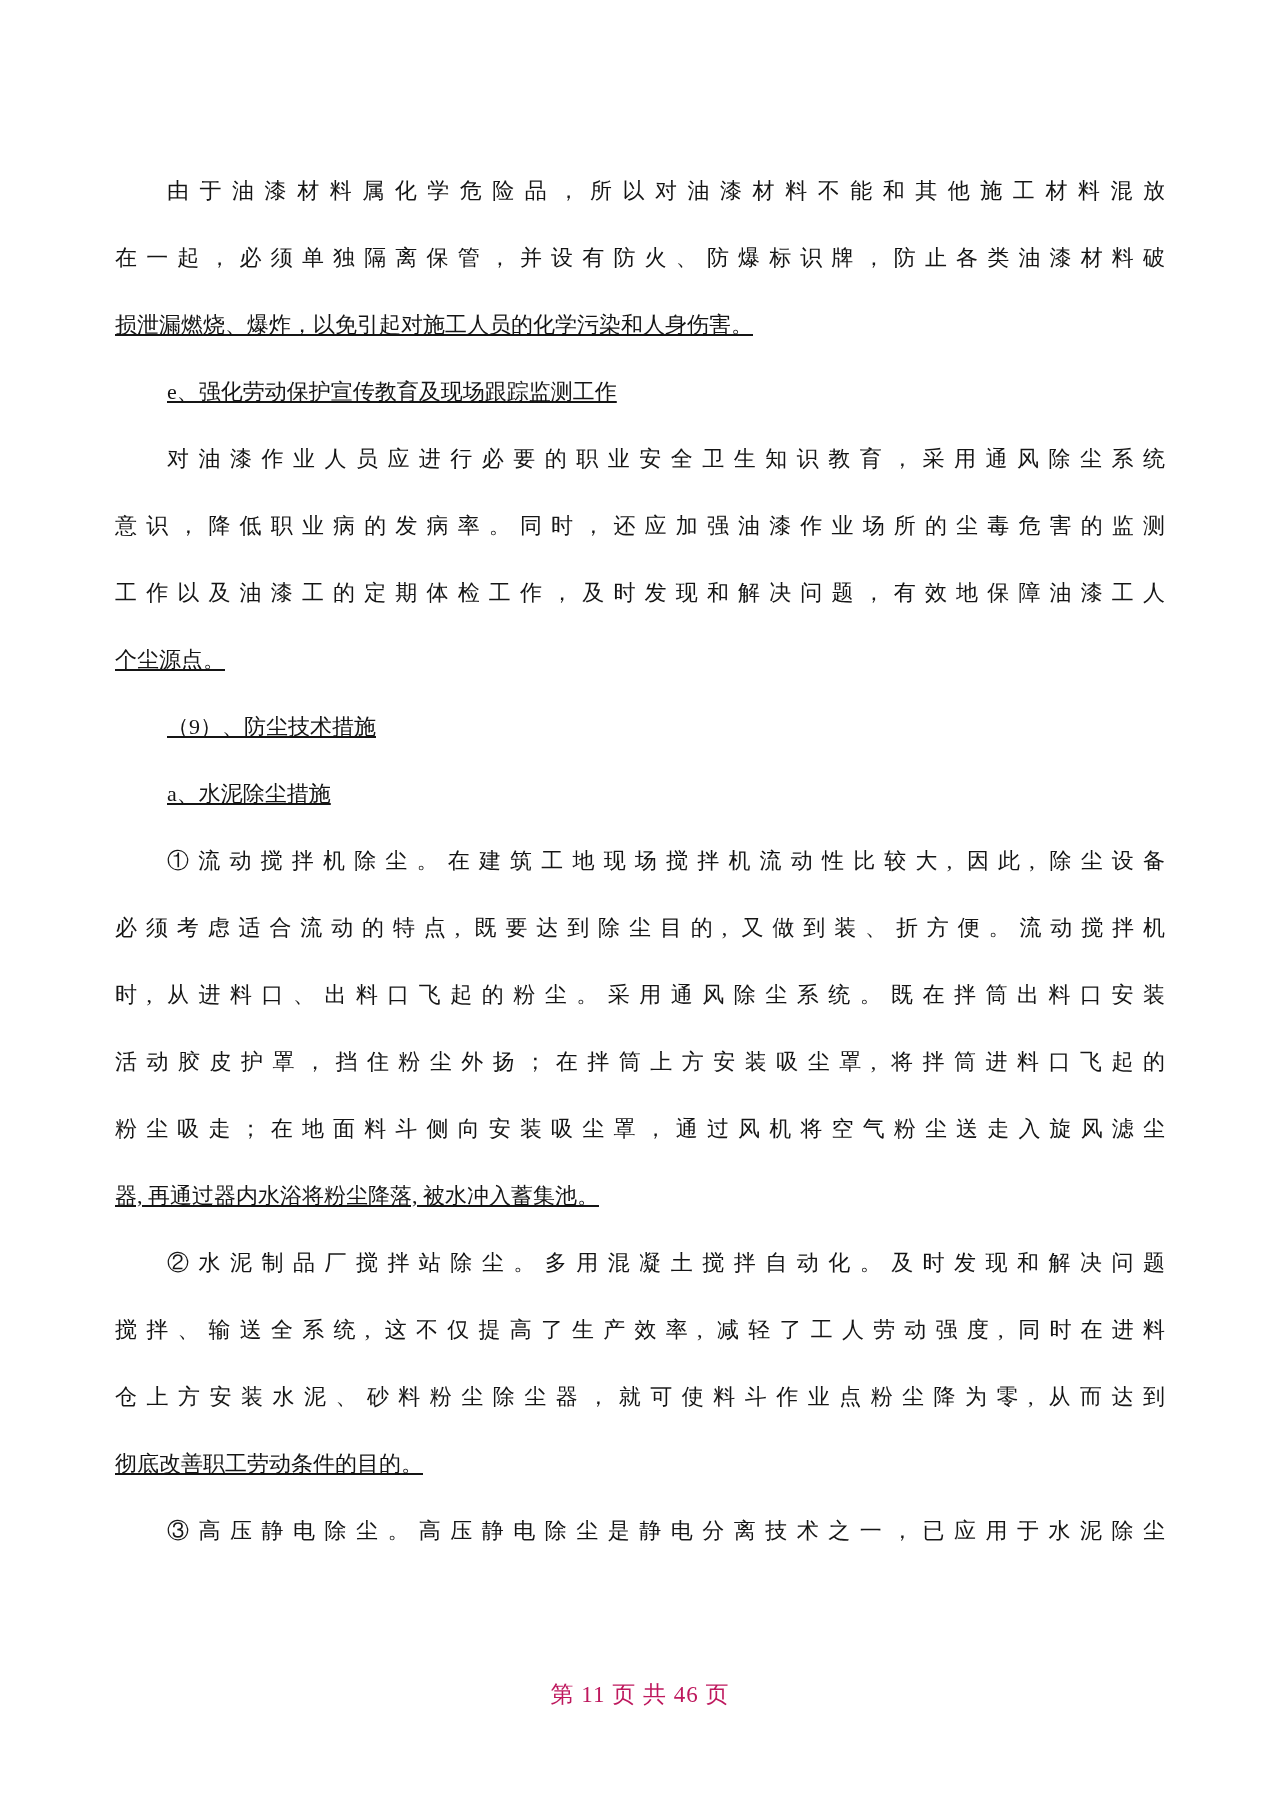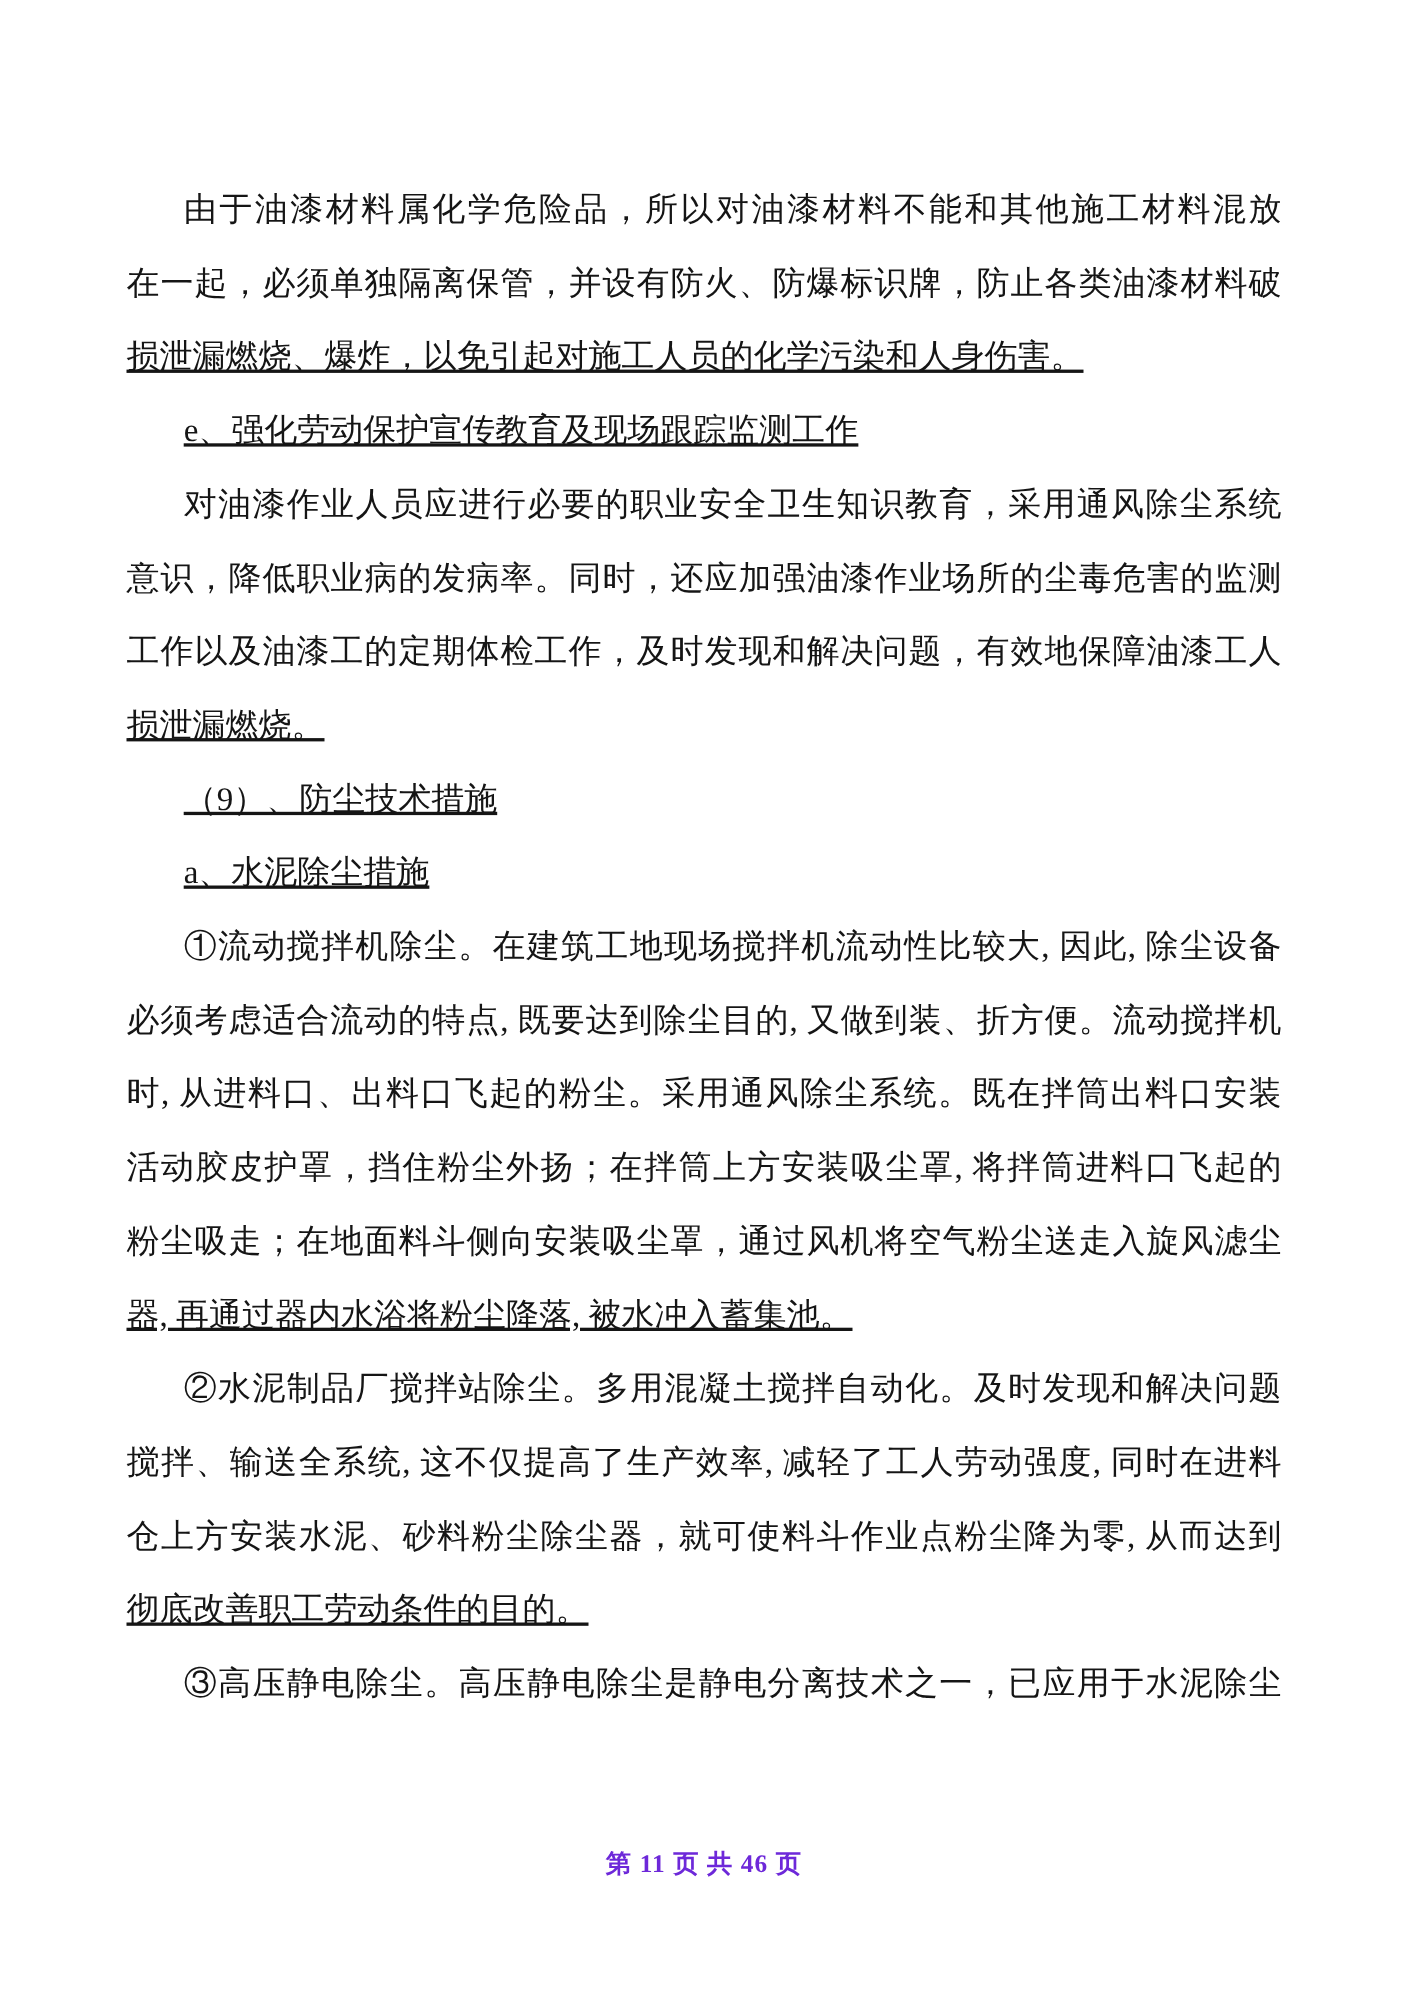--- a/index.html
+++ b/index.html
@@ -20,21 +20,21 @@
     inset: 0;
     background: #ffffff;
   }
   .text-block {
     position: absolute;
     left: 115px;
     top: 157px;
     width: 1050px;
   }
   .line {
-    font-size: 30px;
+    font-size: 22px;
     height: 67px;
     line-height: 67px;
     text-align: justify;
     text-align-last: justify;
     overflow: visible;
   }
   .line.end {
     text-align-last: left;
     text-decoration: underline;
   }
@@ -42,38 +42,38 @@
     text-indent: 52px;
   }
   .footer {
     position: absolute;
     left: 0;
     top: 1678px;
     width: 100%;
     text-align: center;
     font-size: 23px;
     line-height: 34px;
-    font-weight: bold;
-    color: #6d28d9;
+    font-weight: normal;
+    color: #be185d;
     letter-spacing: 1px;
   }
 </style>
 </head>
 <body>
 
 <div class="page">
   <div class="text-block">
     <div class="line indent">由于油漆材料属化学危险品，所以对油漆材料不能和其他施工材料混放</div>
     <div class="line">在一起，必须单独隔离保管，并设有防火、防爆标识牌，防止各类油漆材料破</div>
     <div class="line end">损泄漏燃烧、爆炸，以免引起对施工人员的化学污染和人身伤害。</div>
     <div class="line indent end">e、强化劳动保护宣传教育及现场跟踪监测工作</div>
     <div class="line indent">对油漆作业人员应进行必要的职业安全卫生知识教育，采用通风除尘系统</div>
     <div class="line">意识，降低职业病的发病率。同时，还应加强油漆作业场所的尘毒危害的监测</div>
     <div class="line">工作以及油漆工的定期体检工作，及时发现和解决问题，有效地保障油漆工人</div>
-    <div class="line end">损泄漏燃烧。</div>
+    <div class="line end">个尘源点。</div>
     <div class="line indent end">（9）、防尘技术措施</div>
     <div class="line indent end">a、水泥除尘措施</div>
     <div class="line indent">①流动搅拌机除尘。在建筑工地现场搅拌机流动性比较大, 因此, 除尘设备</div>
     <div class="line">必须考虑适合流动的特点, 既要达到除尘目的, 又做到装、折方便。流动搅拌机</div>
     <div class="line">时, 从进料口、出料口飞起的粉尘。采用通风除尘系统。既在拌筒出料口安装</div>
     <div class="line">活动胶皮护罩，挡住粉尘外扬；在拌筒上方安装吸尘罩, 将拌筒进料口飞起的</div>
     <div class="line">粉尘吸走；在地面料斗侧向安装吸尘罩，通过风机将空气粉尘送走入旋风滤尘</div>
     <div class="line end">器, 再通过器内水浴将粉尘降落, 被水冲入蓄集池。</div>
     <div class="line indent">②水泥制品厂搅拌站除尘。多用混凝土搅拌自动化。及时发现和解决问题</div>
     <div class="line">搅拌、输送全系统, 这不仅提高了生产效率, 减轻了工人劳动强度, 同时在进料</div>

